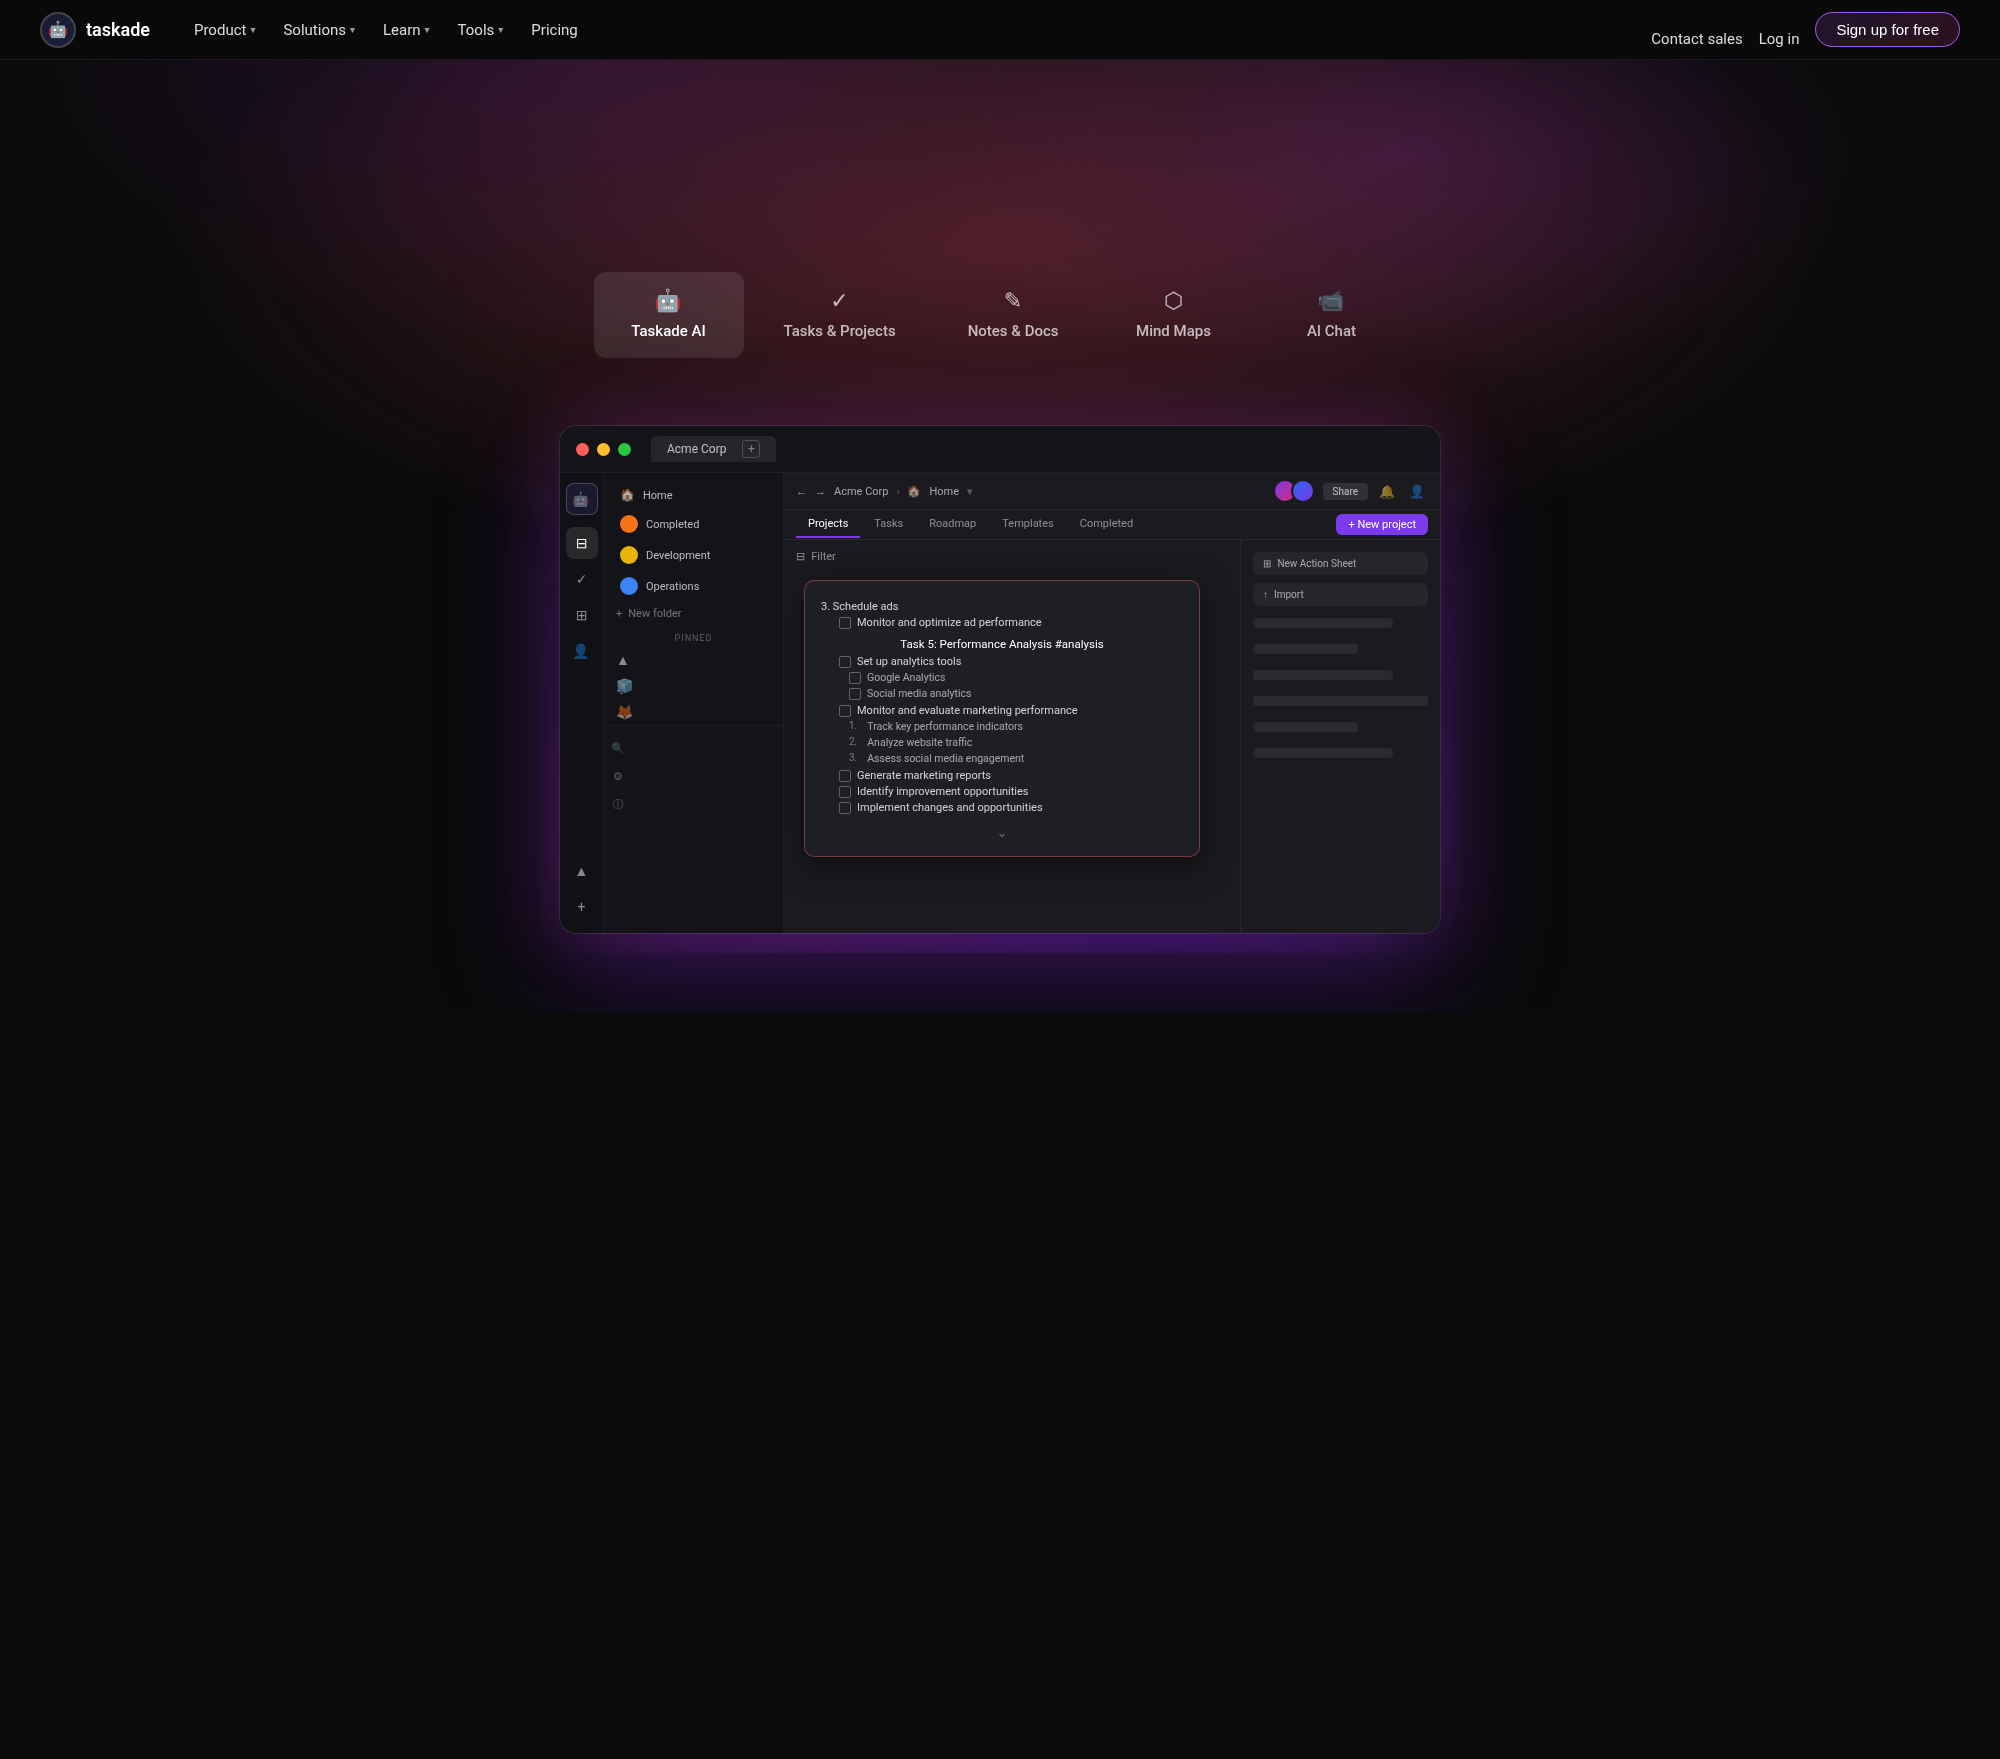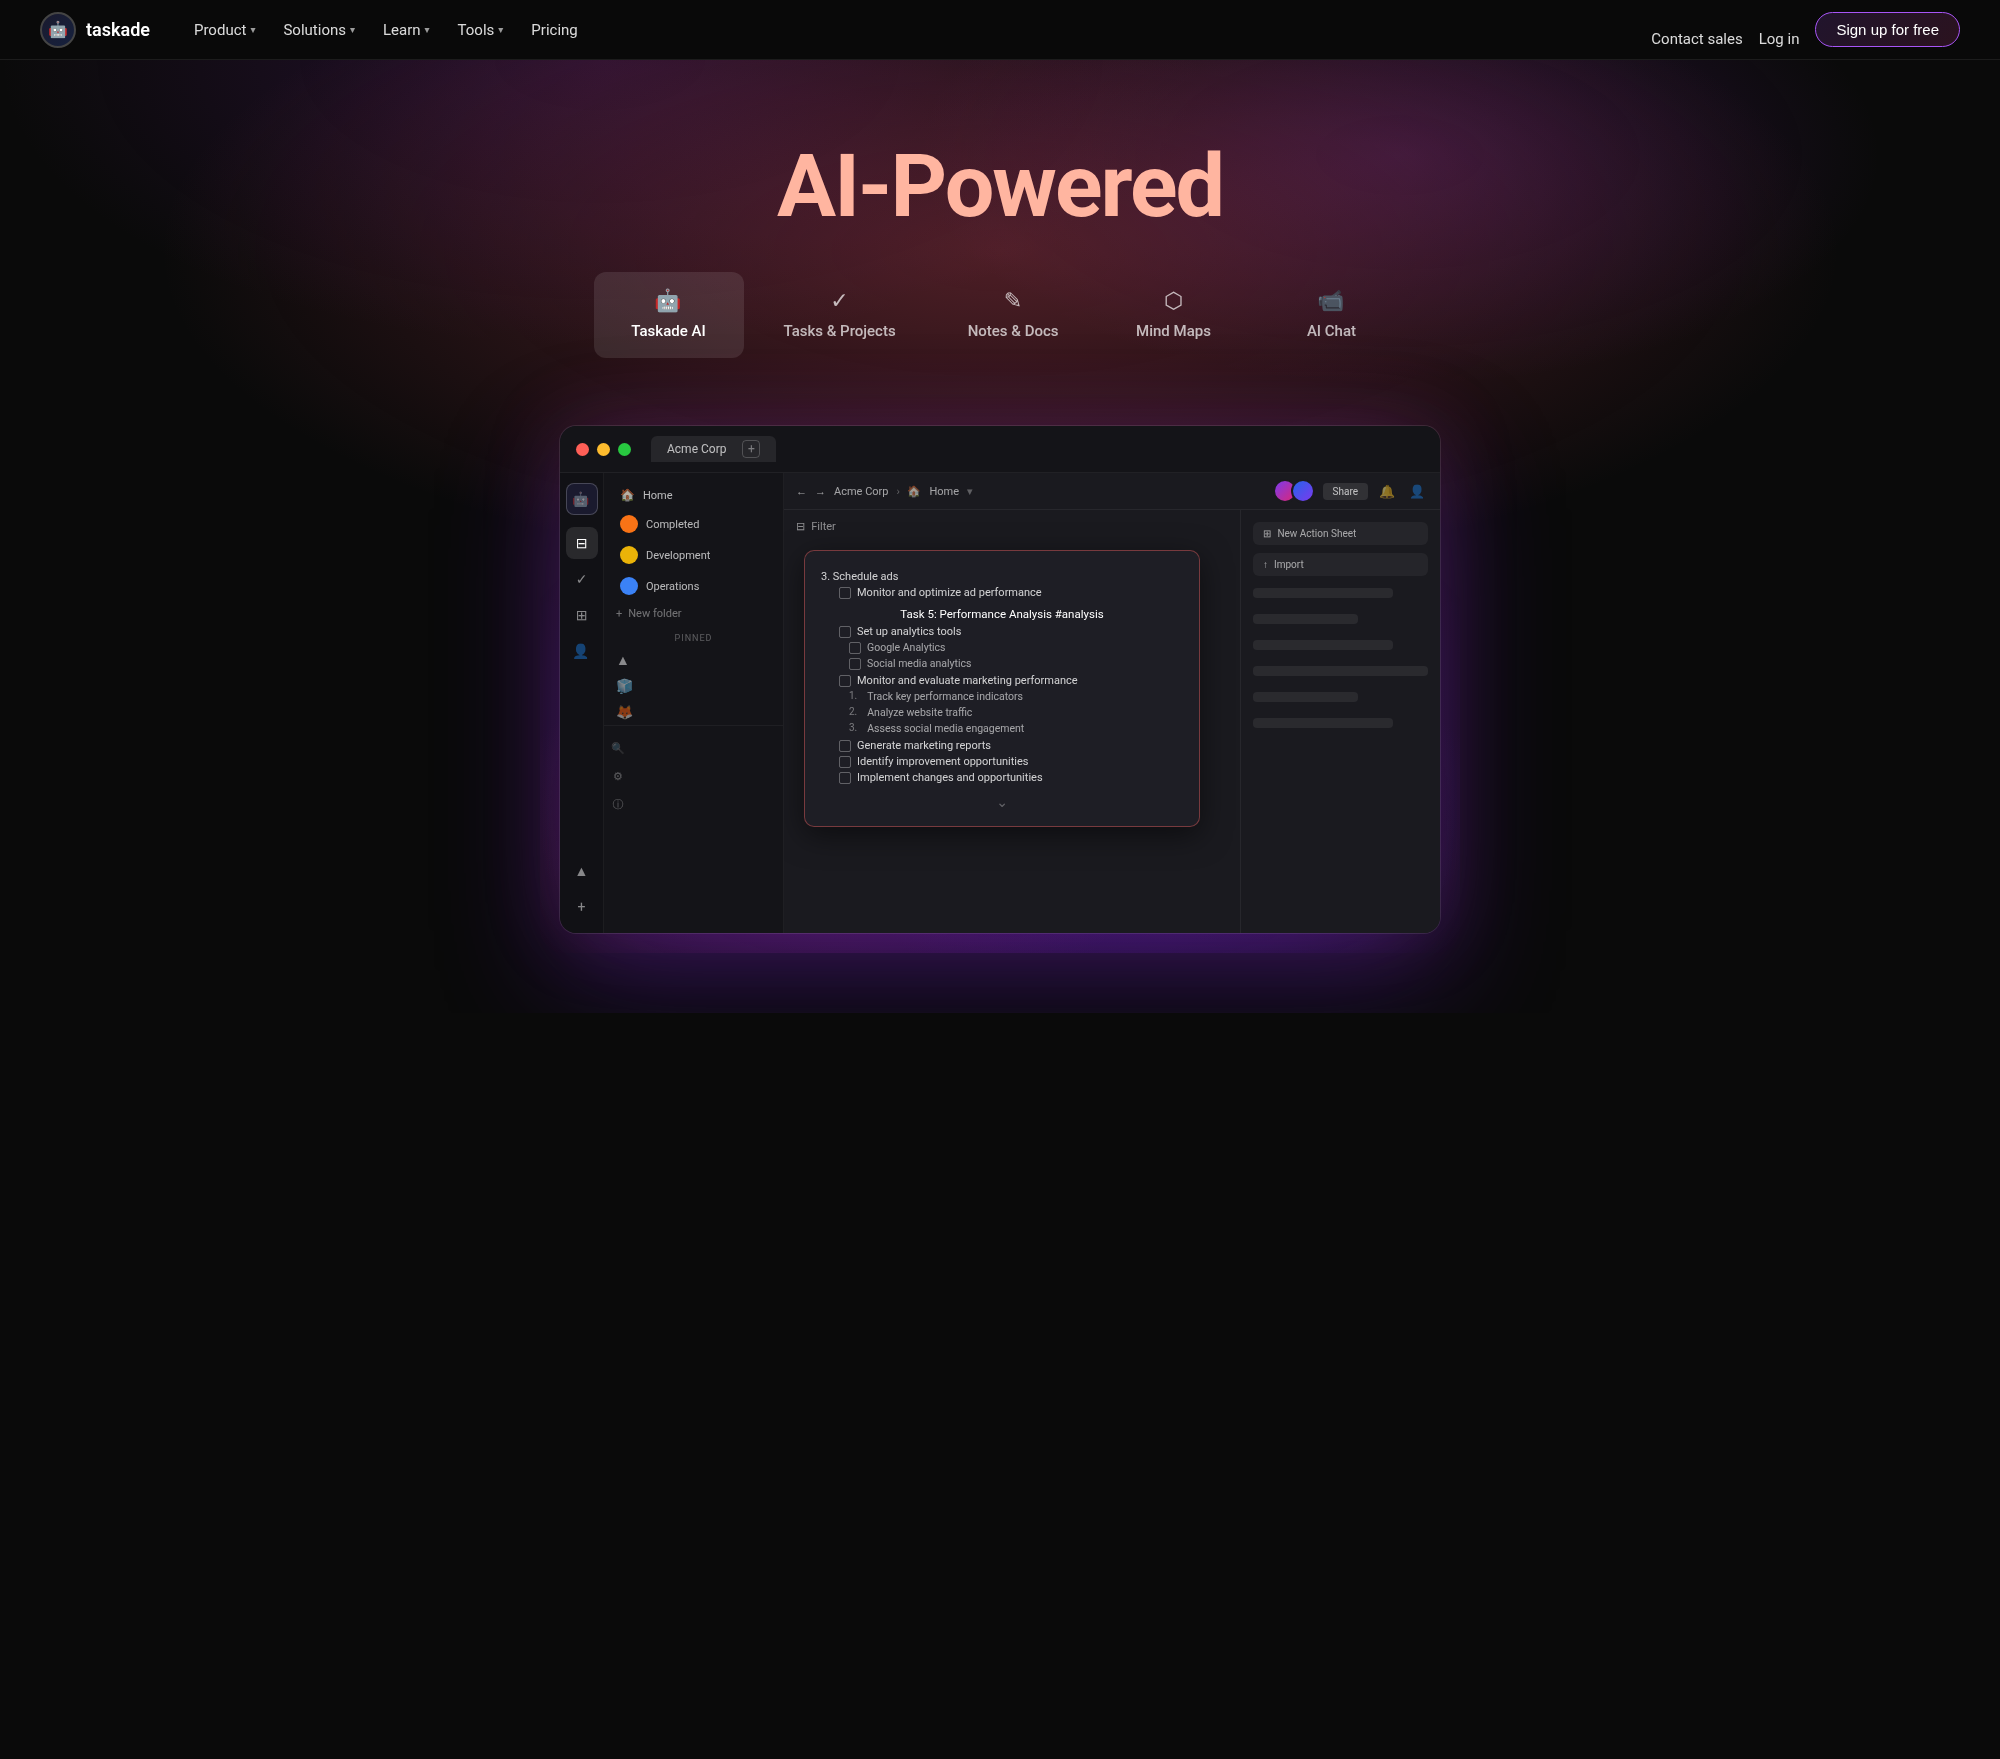--- a/index.html
+++ b/index.html
@@ -588,21 +588,21 @@
     <span class="nav-link">Contact sales</span>
     <span class="nav-link">Log in</span>
     <button class="btn-signup">Sign up for free</button>
   </div>
 </nav>
 
 <section class="hero">
   <div class="hero-bg"></div>
   <div class="hero-content">
     <h1>
-      <span class="highlight">AI-Powered</span><br>
+      <br>
     </h1>
 
     <div class="feature-tabs">
       <div class="feature-tab active">
         <span class="tab-icon">🤖</span>
         <span class="tab-label">Taskade AI</span>
       </div>
       <div class="feature-tab">
         <span class="tab-icon">✓</span>
         <span class="tab-label">Tasks &amp; Projects</span>
@@ -710,20 +710,38 @@
                   <div class="avatar-group">
                     <div class="avatar-sm" style="background:linear-gradient(135deg,#7c3aed,#db2777)"></div>
                     <div class="avatar-sm" style="background:linear-gradient(135deg,#2563eb,#7c3aed)"></div>
                   </div>
                   <div class="status-badge">Share</div>
                   <div class="icon-btn">🔔</div>
                   <div class="icon-btn">👤</div>
                 </div>
               </div>
 
+              <div class="project-tabs">
+                <div class="proj-tab active">
+                  <span>Projects</span>
+                </div>
+                <div class="proj-tab">
+                  <span>Tasks</span>
+                </div>
+                <div class="proj-tab">
+                  <span>Roadmap</span>
+                </div>
+                <div class="proj-tab">
+                  <span>Templates</span>
+                </div>
+                <div class="proj-tab">
+                  <span>Completed</span>
+                </div>
+                <div class="new-project-btn">+ New project</div>
+              </div>
 
               <div class="app-content">
 
                 <div class="task-panel">
                   <div class="filter-bar">
                     <span>⊟</span>
                     <span>Filter</span>
                   </div>
 
                   <div class="task-card">

